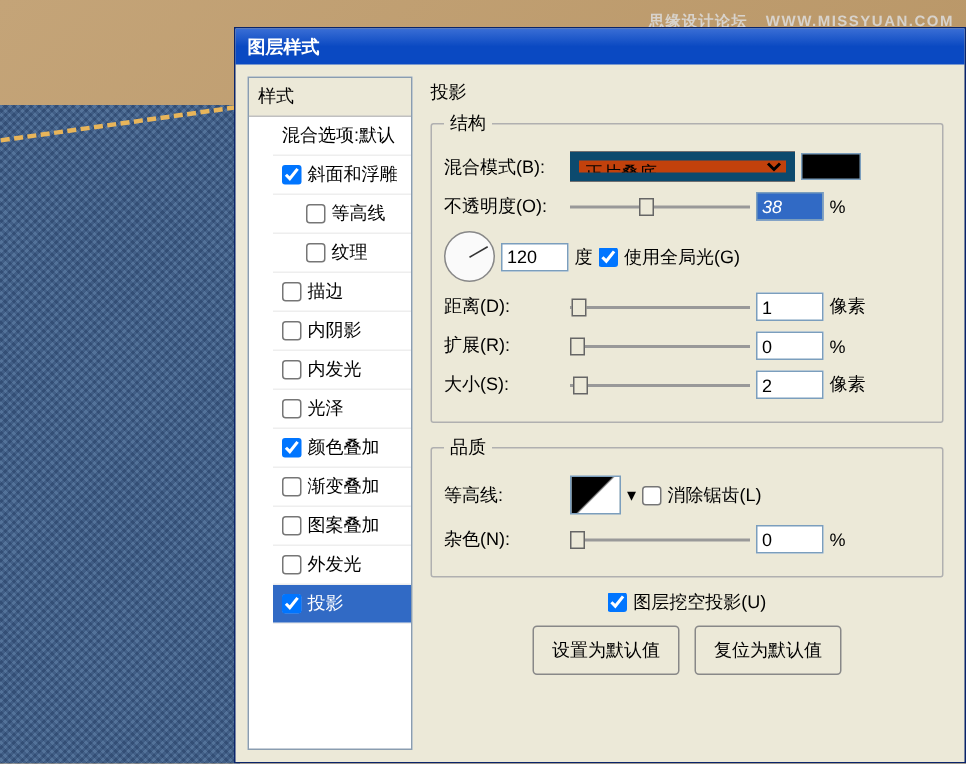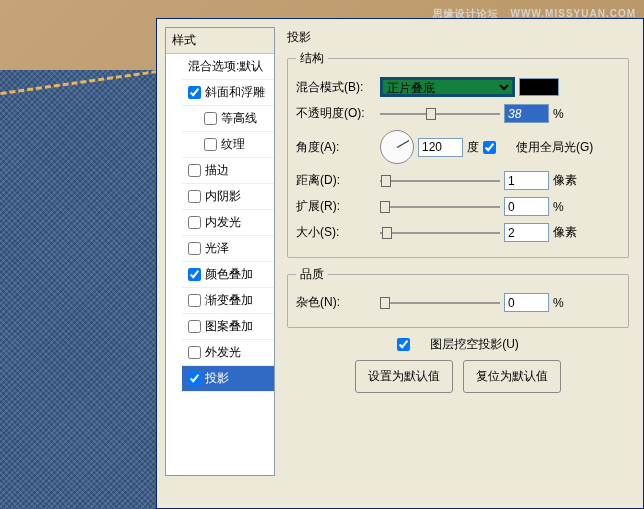--- a/index.html
+++ b/index.html
@@ -17,45 +17,48 @@
 .style-list .row { padding: 4px 6px; border-bottom: 1px solid #eee; display: flex; align-items: center; gap: 4px; cursor: pointer; margin-left: 16px; }
 .style-list .row.sub { padding-left: 22px; }
 .style-list .row.sel { background: #316ac5; color: #fff; }
 .style-list input[type=checkbox] { width: 13px; height: 13px; }
 .panel { flex: 1; padding: 2px 6px 6px; }
 .panel-title { font-size: 12px; margin-bottom: 4px; }
 fieldset { border: 1px solid #b0b0b0; border-radius: 2px; padding: 10px 8px 8px; margin-bottom: 8px; }
 legend { padding: 0 4px; }
 .frow { display: flex; align-items: center; margin-bottom: 7px; gap: 4px; }
 .flabel { width: 80px; text-align: left; }
-select { height: 20px; width: 135px; border: 3px solid #0c4a6e; background: #15803d; }
+select { height: 20px; width: 150px; border: 6px solid #0c4a6e; background: #c2410c; }
 .swatch { width: 40px; height: 18px; border: 1px solid #7b9ebd; background: #000; }
 .slider { flex: 0 0 120px; height: 16px; position: relative; }
 .slider::before { content: ""; position: absolute; left: 0; right: 0; top: 7px; height: 2px; background: #999; }
 .slider .thumb { position: absolute; top: 2px; width: 10px; height: 12px; background: #ece9d8; border: 1px solid #666; }
 input.num { width: 45px; height: 19px; border: 1px solid #7b9ebd; padding: 1px 3px; text-align: left; }
 input.num.sel { background: #316ac5; color: #ffffff; font-style: italic; }
 .angle-dial { width: 34px; height: 34px; border: 1px solid #888; border-radius: 50%; position: relative; background: #fafafa; }
 .angle-dial::after { content: ""; position: absolute; left: 50%; top: 50%; width: 14px; height: 1px; background: #333; transform-origin: left; transform: rotate(-30deg); }
 .contour-sw { width: 34px; height: 26px; border: 1px solid #7b9ebd; background: linear-gradient(135deg, #000 0 48%, #fff 52% 100%); }
 .btn { height: 33px; padding: 2px 12px; background: #ece9d8; border: 1px solid #888; border-radius: 3px; cursor: pointer; }
 .btnrow { display: flex; gap: 10px; justify-content: center; margin-top: 6px; }
-.chk { display: flex; align-items: center; gap: 20px; justify-content: flex-end; }
+.chk { display: flex; align-items: center; gap: 4px; justify-content: flex-end; }
 </style>
 </head>
 <body>
 
 <div class="bg-texture"></div>
 <div class="jean"></div>
 <div class="watermark">
   <span>思缘设计论坛</span>
   <span>WWW.MISSYUAN.COM</span>
 </div>
 
 <div class="dialog">
+  <div class="titlebar">
+    <span>图层样式</span>
+  </div>
   <div class="content">
 
     <div class="style-list">
       <div class="hdr">样式</div>
       <div class="row">
         <span>混合选项:默认</span>
       </div>
       <div id="style-rows">
           <div class="row">
             <input type="checkbox" checked="" style="">
@@ -123,21 +126,20 @@
         <div class="frow">
           <span class="flabel">不透明度(O):</span>
           <div class="slider">
               <div class="thumb" style="left:38%"></div>
             </div>
           <input class="num sel" value="38" style="">
           <span>%</span>
         </div>
 
         <div class="frow">
-          <span class="flabel">角度(A):</span>
           <div class="angle-dial"></div>
           <input class="num" value="120" style="">
           <span>度</span>
           <label class="chk">
             <input type="checkbox" checked="" style="">
             <span>使用全局光(G)</span>
           </label>
         </div>
 
         <div class="frow">
@@ -163,20 +165,29 @@
           <div class="slider">
               <div class="thumb" style="left:2%"></div>
             </div>
           <input class="num" value="2" style="">
           <span>像素</span>
         </div>
       </fieldset>
 
       <fieldset>
         <legend>品质</legend>
+        <div class="frow">
+          <span class="flabel">等高线:</span>
+          <div class="contour-sw"></div>
+          <span>▾</span>
+          <label class="chk">
+            <input type="checkbox" style="">
+            <span>消除锯齿(L)</span>
+          </label>
+        </div>
         <div class="frow">
           <span class="flabel">杂色(N):</span>
           <div class="slider">
               <div class="thumb" style="left:0"></div>
             </div>
           <input class="num" value="0" style="">
           <span>%</span>
         </div>
       </fieldset>
 

